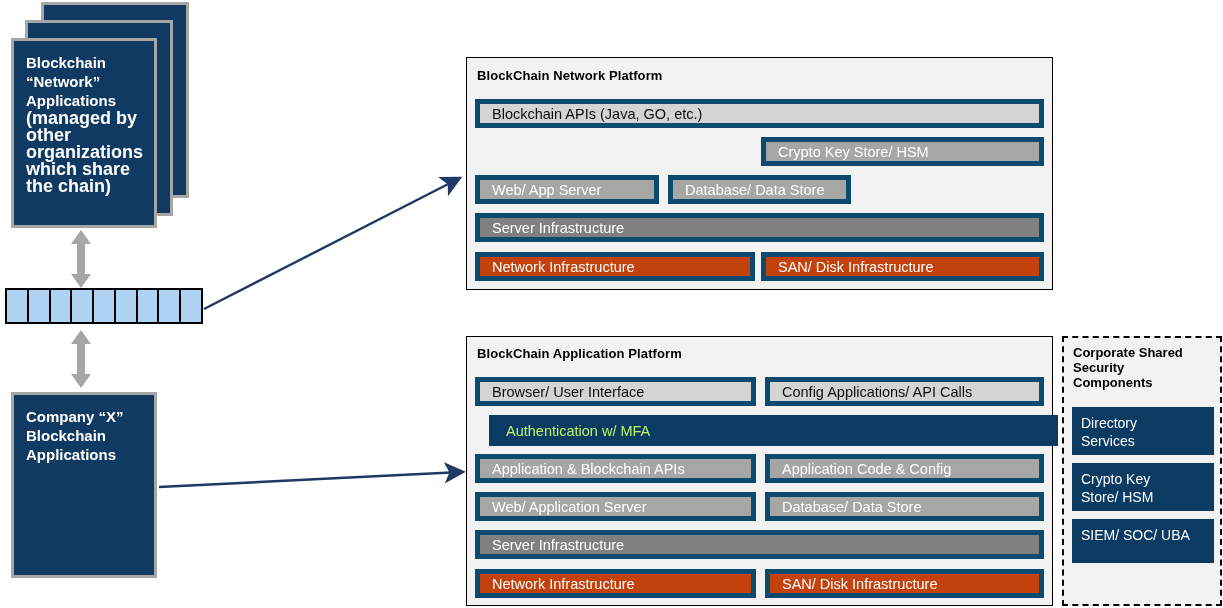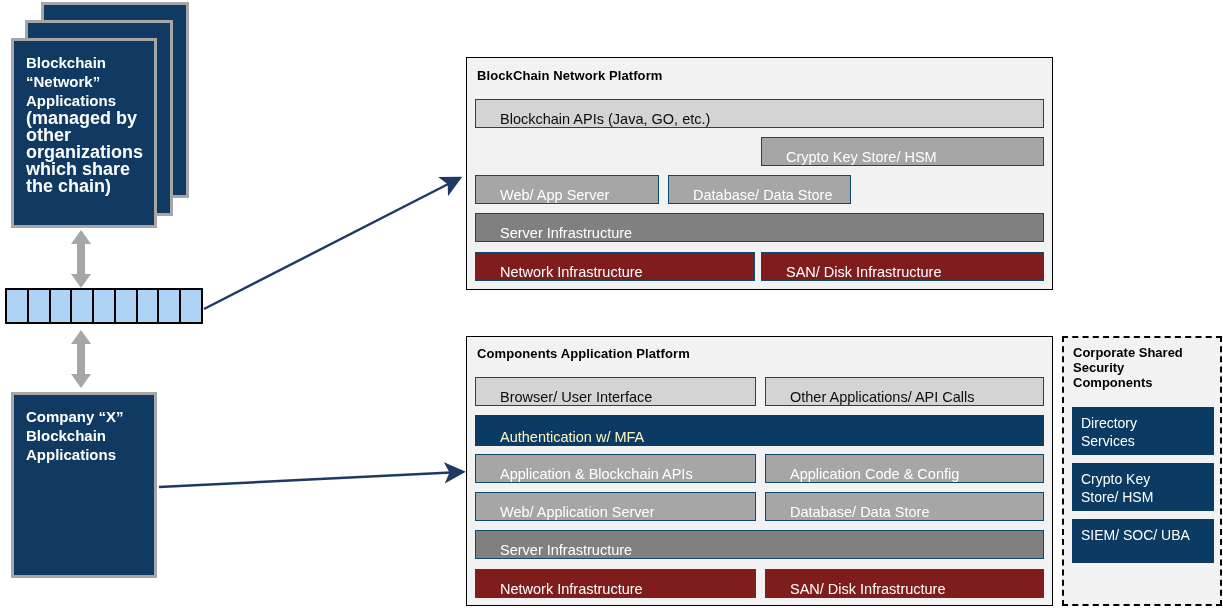--- a/index.html
+++ b/index.html
@@ -59,32 +59,32 @@
   .panel-title{
     position:absolute;
     font-size:13px;
     font-weight:bold;
     color:#000000;
     letter-spacing:0.1px;
   }
   .row{
     position:absolute;
     box-sizing:border-box;
-    border:1px solid #0c4a6e;
+    border:5px solid #0c4a6e;
     display:flex;
-    align-items:flex-end;
+    align-items:center;
     font-size:14.5px;
-    padding-left:24px;
+    padding-left:12px;
     white-space:nowrap;
   }
   .t-light{background:#D4D4D4;color:#0d0d0d;}
   .t-med{background:#A6A6A6;color:#ffffff;}
   .t-dark{background:#808080;color:#ffffff;}
-  .t-slate{background:#7f1d1d;color:#ffffff;}
-  .t-navy{background:#0B3A63;color:#fef9c3;border-color:#0B3A63;}
+  .t-slate{background:#c2410c;color:#ffffff;}
+  .t-navy{background:#0B3A63;color:#bef264;border-color:#0B3A63;margin-left:14px;}
 
   
   .dashpanel{
     position:absolute;
     box-sizing:border-box;
     background:#F2F2F2;
     border:2px dashed #000000;
   }
   .dash-title{
     position:absolute;
@@ -177,27 +177,27 @@
   </div>
 
   <div class="row t-slate" style="left:472px;top:252px;width:280px;height:29px;">
     <span>Network Infrastructure</span>
   </div>
   <div class="row t-slate" style="left:758px;top:252px;width:283px;height:29px;">
     <span>SAN/ Disk Infrastructure</span>
   </div>
 
   <div class="panel" style="left:463px;top:336px;width:587px;height:270px;"></div>
-  <div class="panel-title" style="left:474px;top:346px;">Components Application Platform</div>
+  <div class="panel-title" style="left:474px;top:346px;">BlockChain Application Platform</div>
 
   <div class="row t-light" style="left:472px;top:377px;width:281px;height:29px;">
     <span>Browser/ User Interface</span>
   </div>
   <div class="row t-light" style="left:762px;top:377px;width:279px;height:29px;">
-    <span>Other Applications/ API Calls</span>
+    <span>Config Applications/ API Calls</span>
   </div>
 
   <div class="row t-navy" style="left:472px;top:415px;width:569px;height:31px;">
     <span>Authentication w/ MFA</span>
   </div>
 
   <div class="row t-med" style="left:472px;top:454px;width:281px;height:29px;">
     <span>Application &amp; Blockchain APIs</span>
   </div>
   <div class="row t-med" style="left:472px;top:492px;width:281px;height:29px;">

